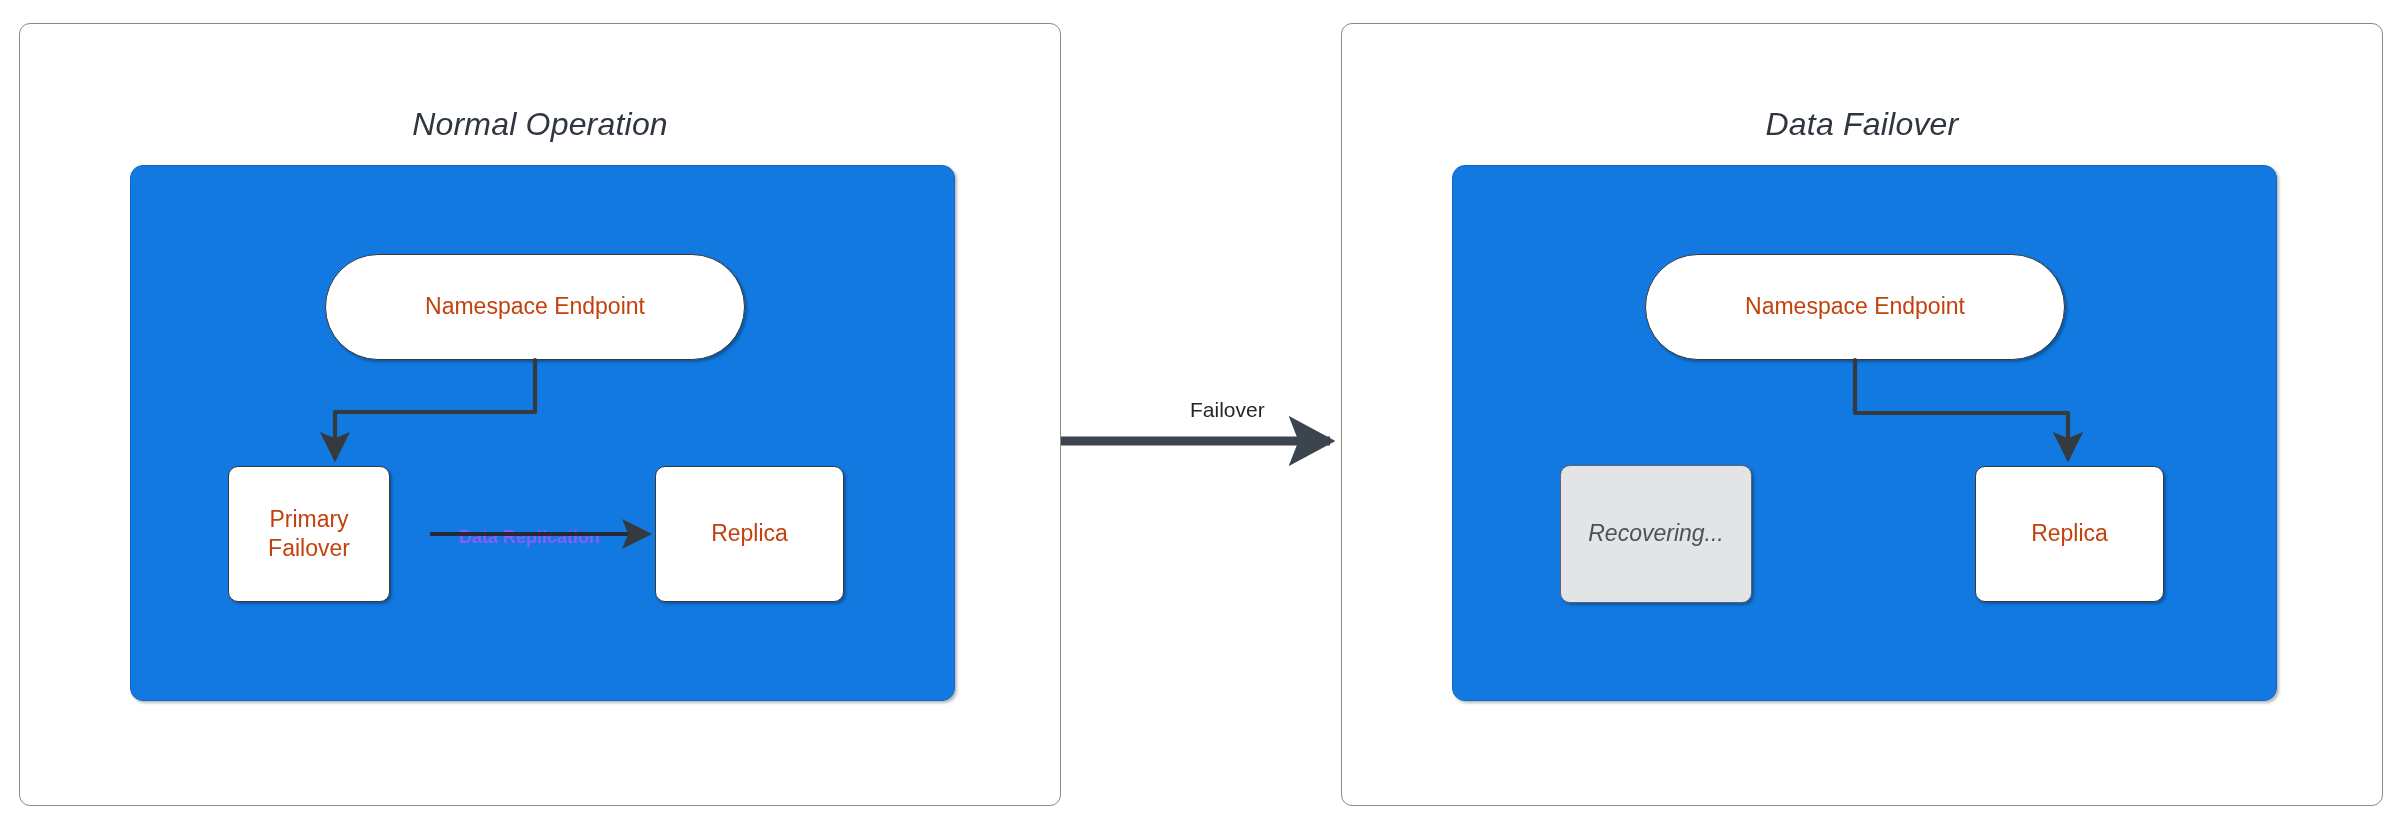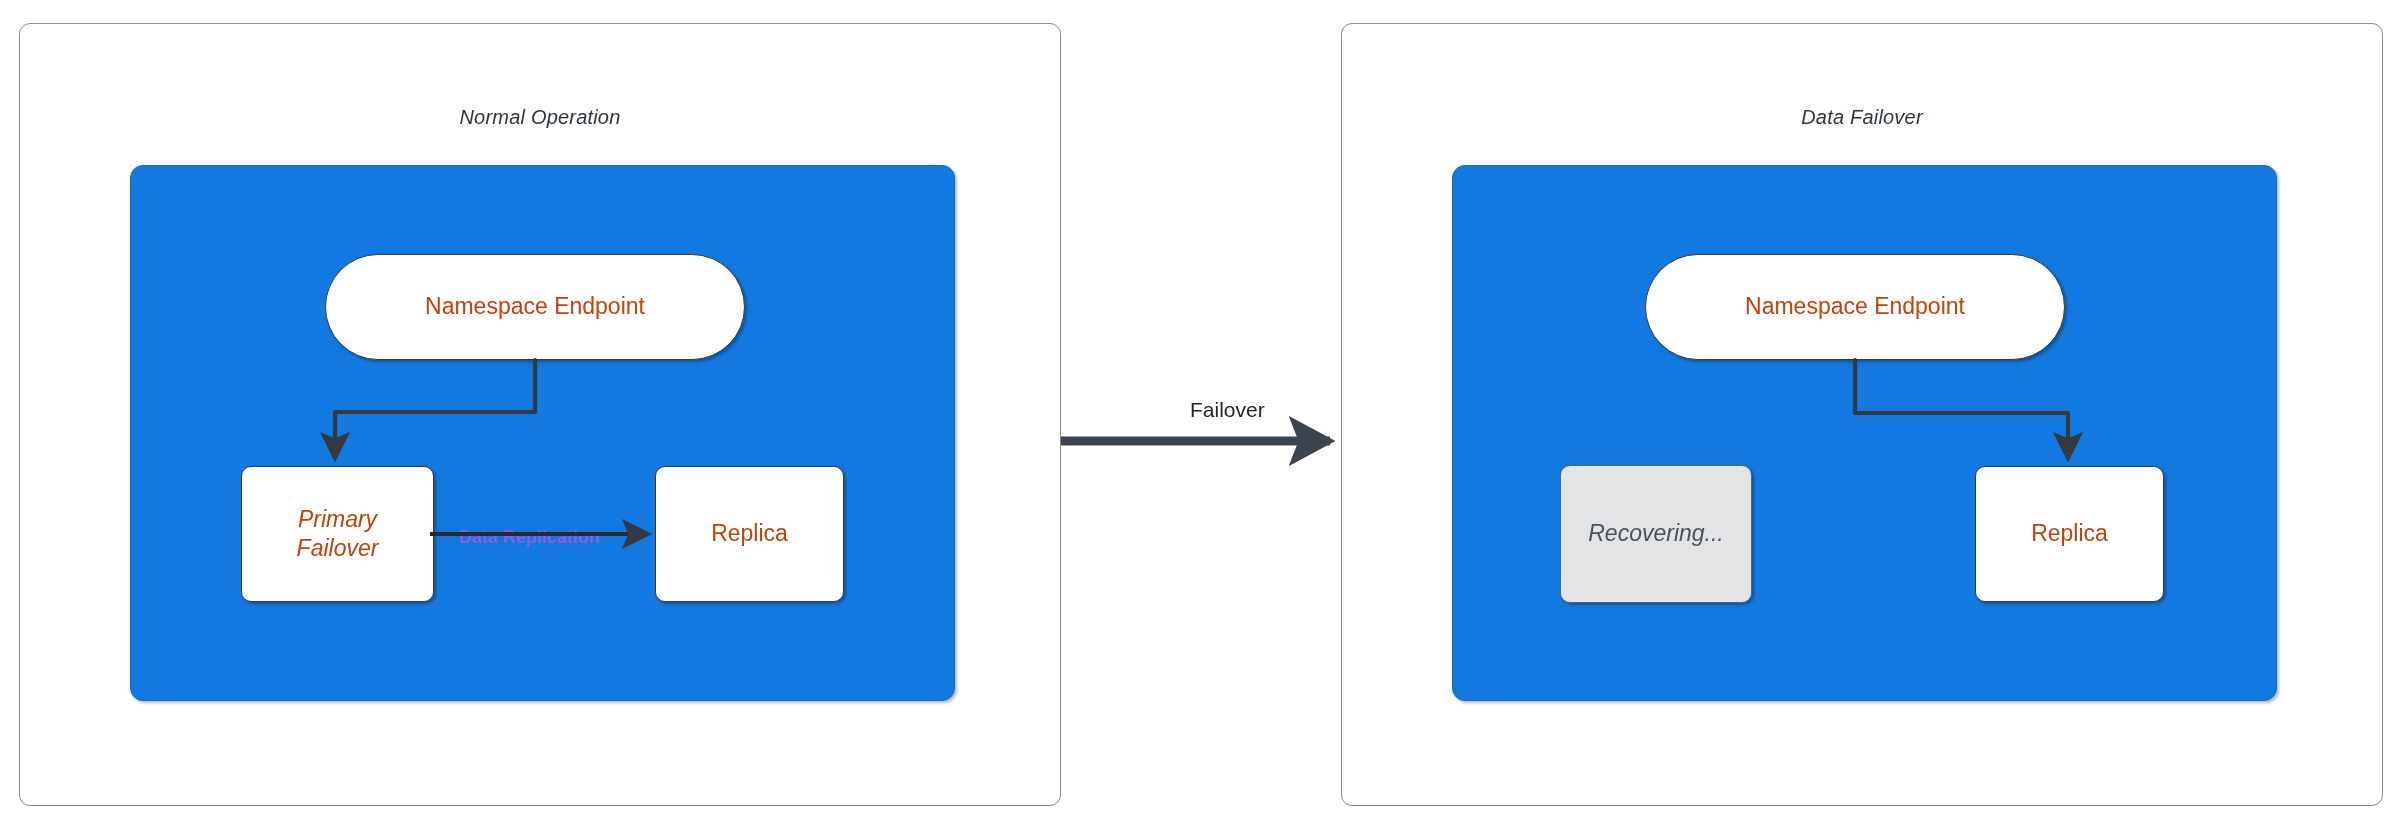--- a/index.html
+++ b/index.html
@@ -31,21 +31,21 @@
   #panel-left  { left: 19px;   top: 23px; width: 1042px; height: 783px; }
   #panel-right { left: 1341px; top: 23px; width: 1042px; height: 783px; }
 
   .panel-title {
     position: absolute;
     top: 82px;
     left: 0;
     width: 100%;
     text-align: center;
     font-style: italic;
-    font-size: 20px;
+    font-size: 32px;
     color: #2f3640;
     letter-spacing: 0.2px;
   }
 
   
   .blue-box {
     position: absolute;
     background: #1279e0;
     border: 1.6px solid #1068c4;
     border-radius: 13px;
@@ -73,21 +73,21 @@
   .node.pill { border-radius: 56px; }
   .node.rect { border-radius: 10px; }
   .node.recovering {
     background: #e2e4e6;
     border-color: #5d6470;
     font-style: italic;
     color: #4b525c;
   }
 
   #node-endpoint-left  { left: 325px;  top: 254px; width: 420px; height: 106px; }
-  #node-primary        { left: 241px;  top: 466px; width: 193px; height: 136px; font-style: italic; }
+  #node-primary        { left: 228px;  top: 466px; width: 162px; height: 136px; }
   #node-replica-left   { left: 655px;  top: 466px; width: 189px; height: 136px; }
 
   #node-endpoint-right { left: 1645px; top: 254px; width: 420px; height: 106px; }
   #node-recovering     { left: 1560px; top: 465px; width: 192px; height: 138px; }
   #node-replica-right  { left: 1975px; top: 466px; width: 189px; height: 136px; }
 
   
   .wires {
     position: absolute;
     left: 0;

